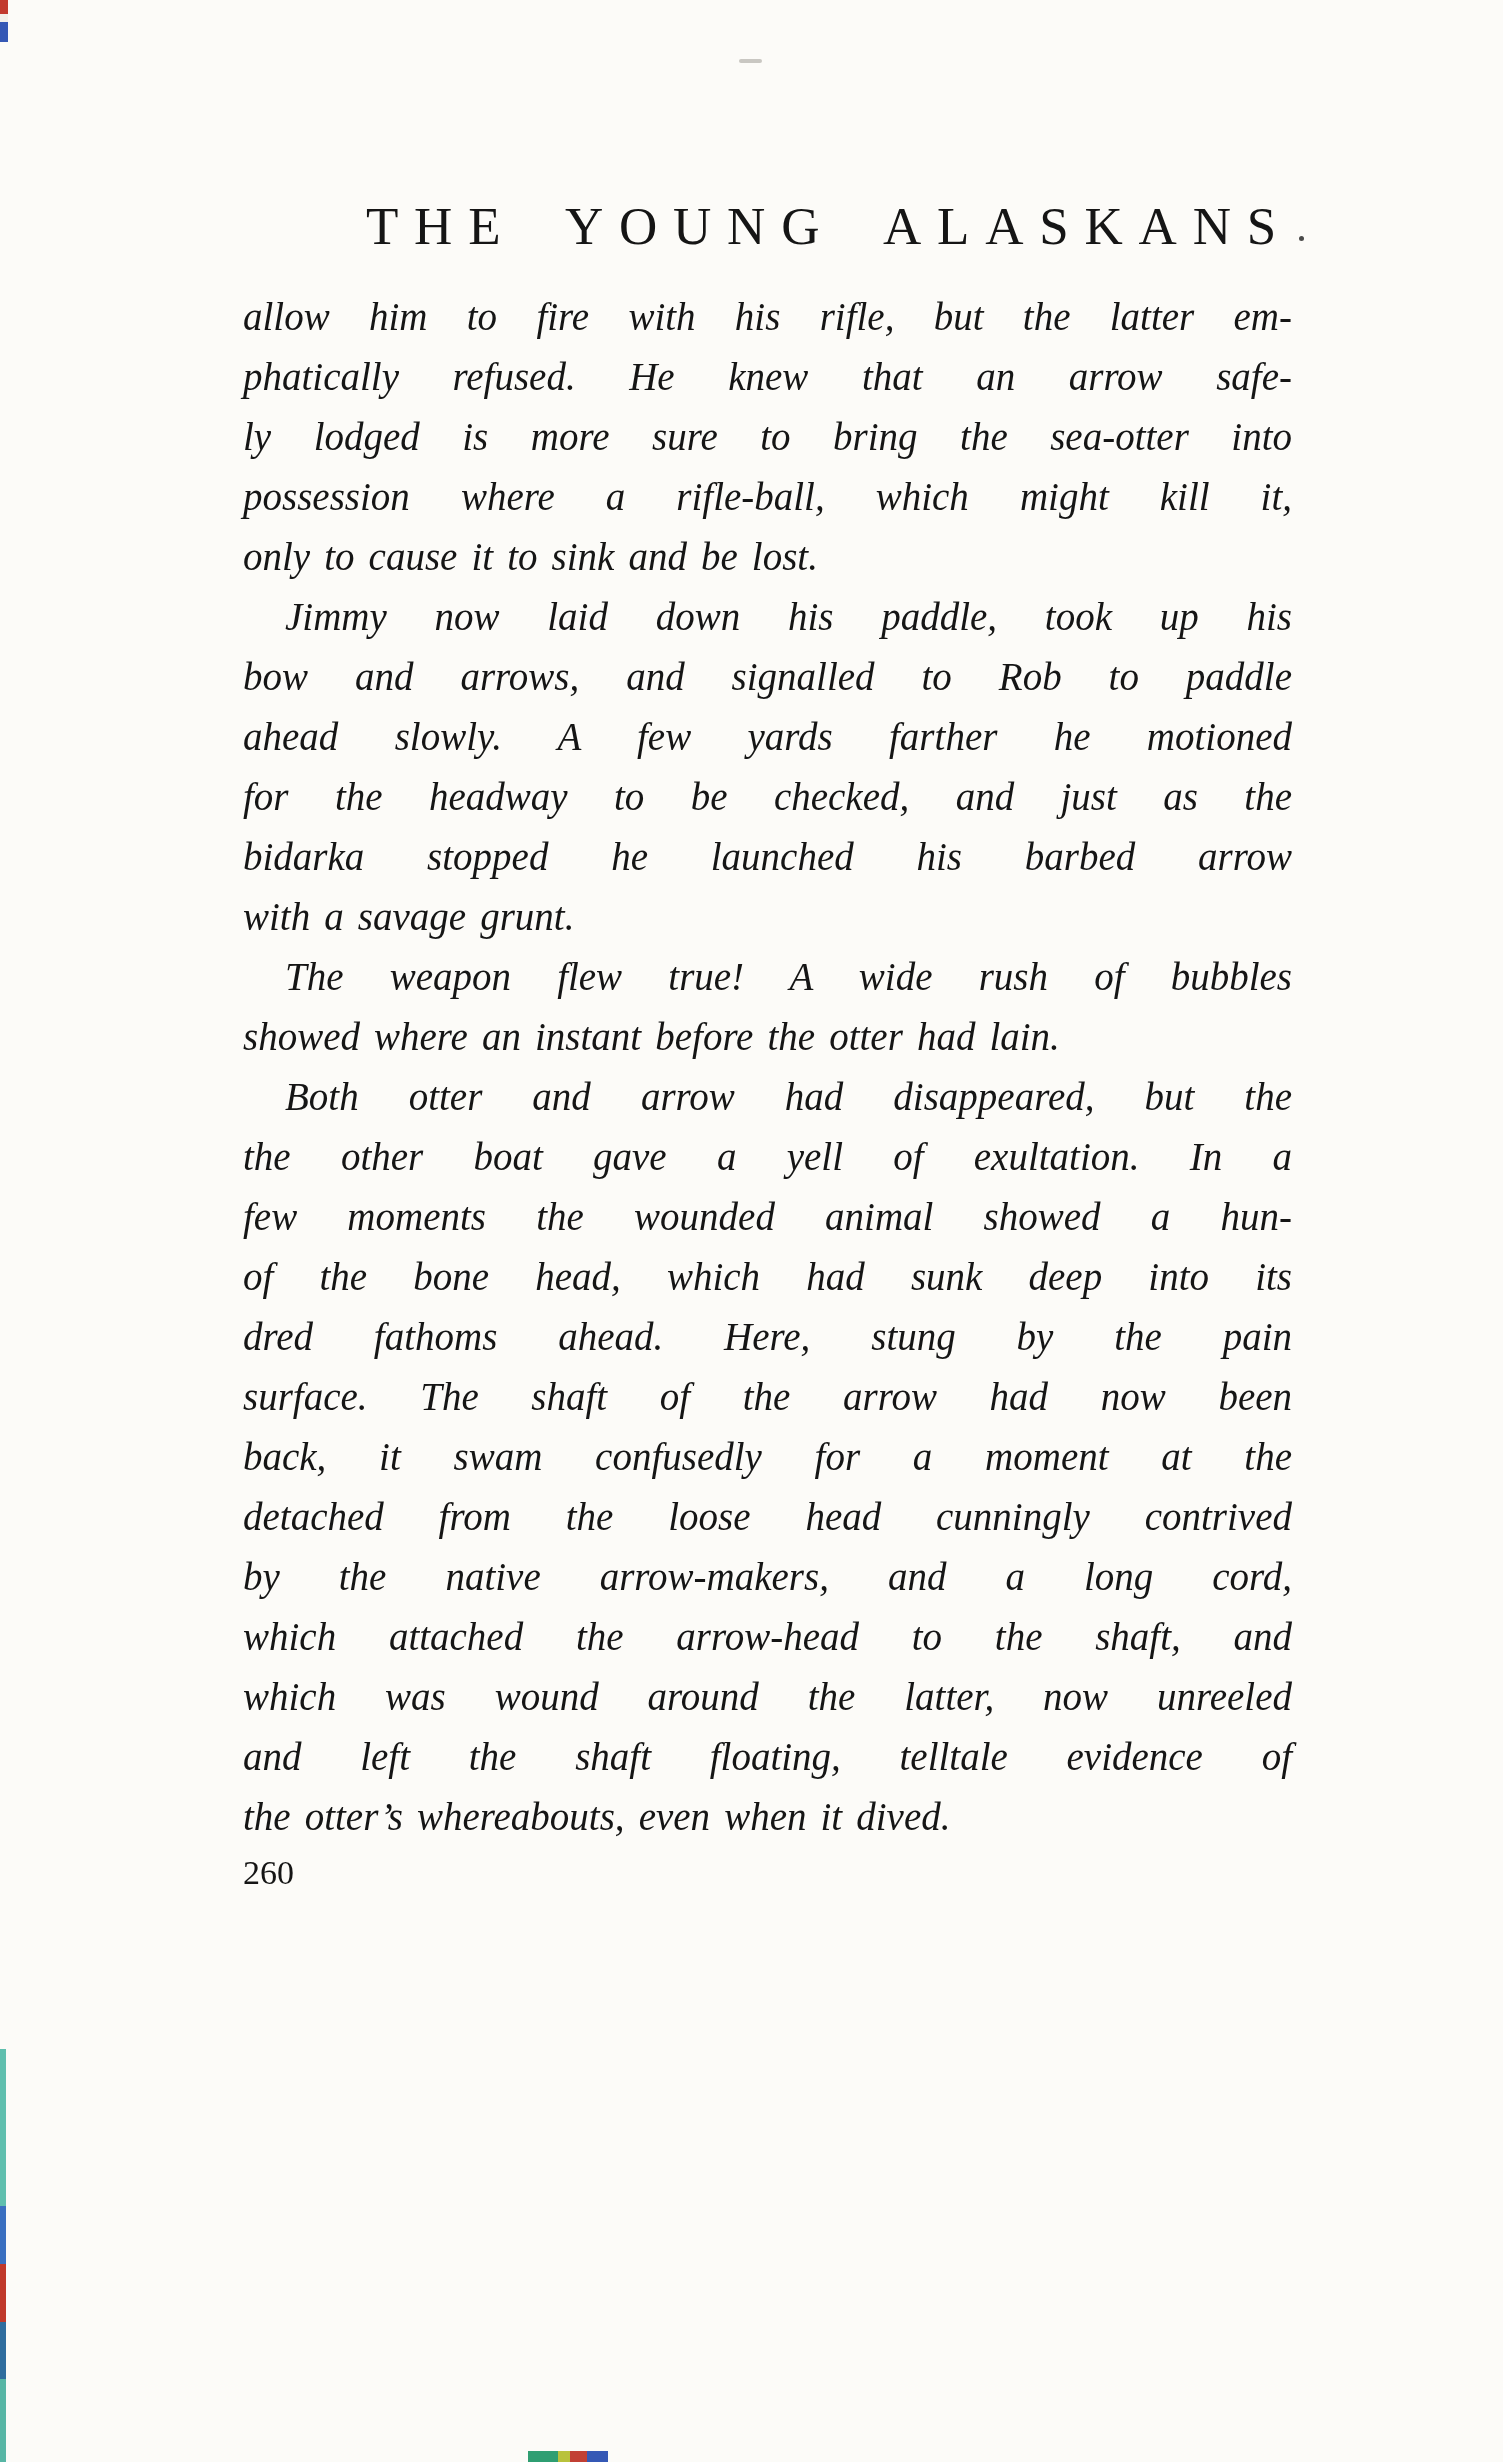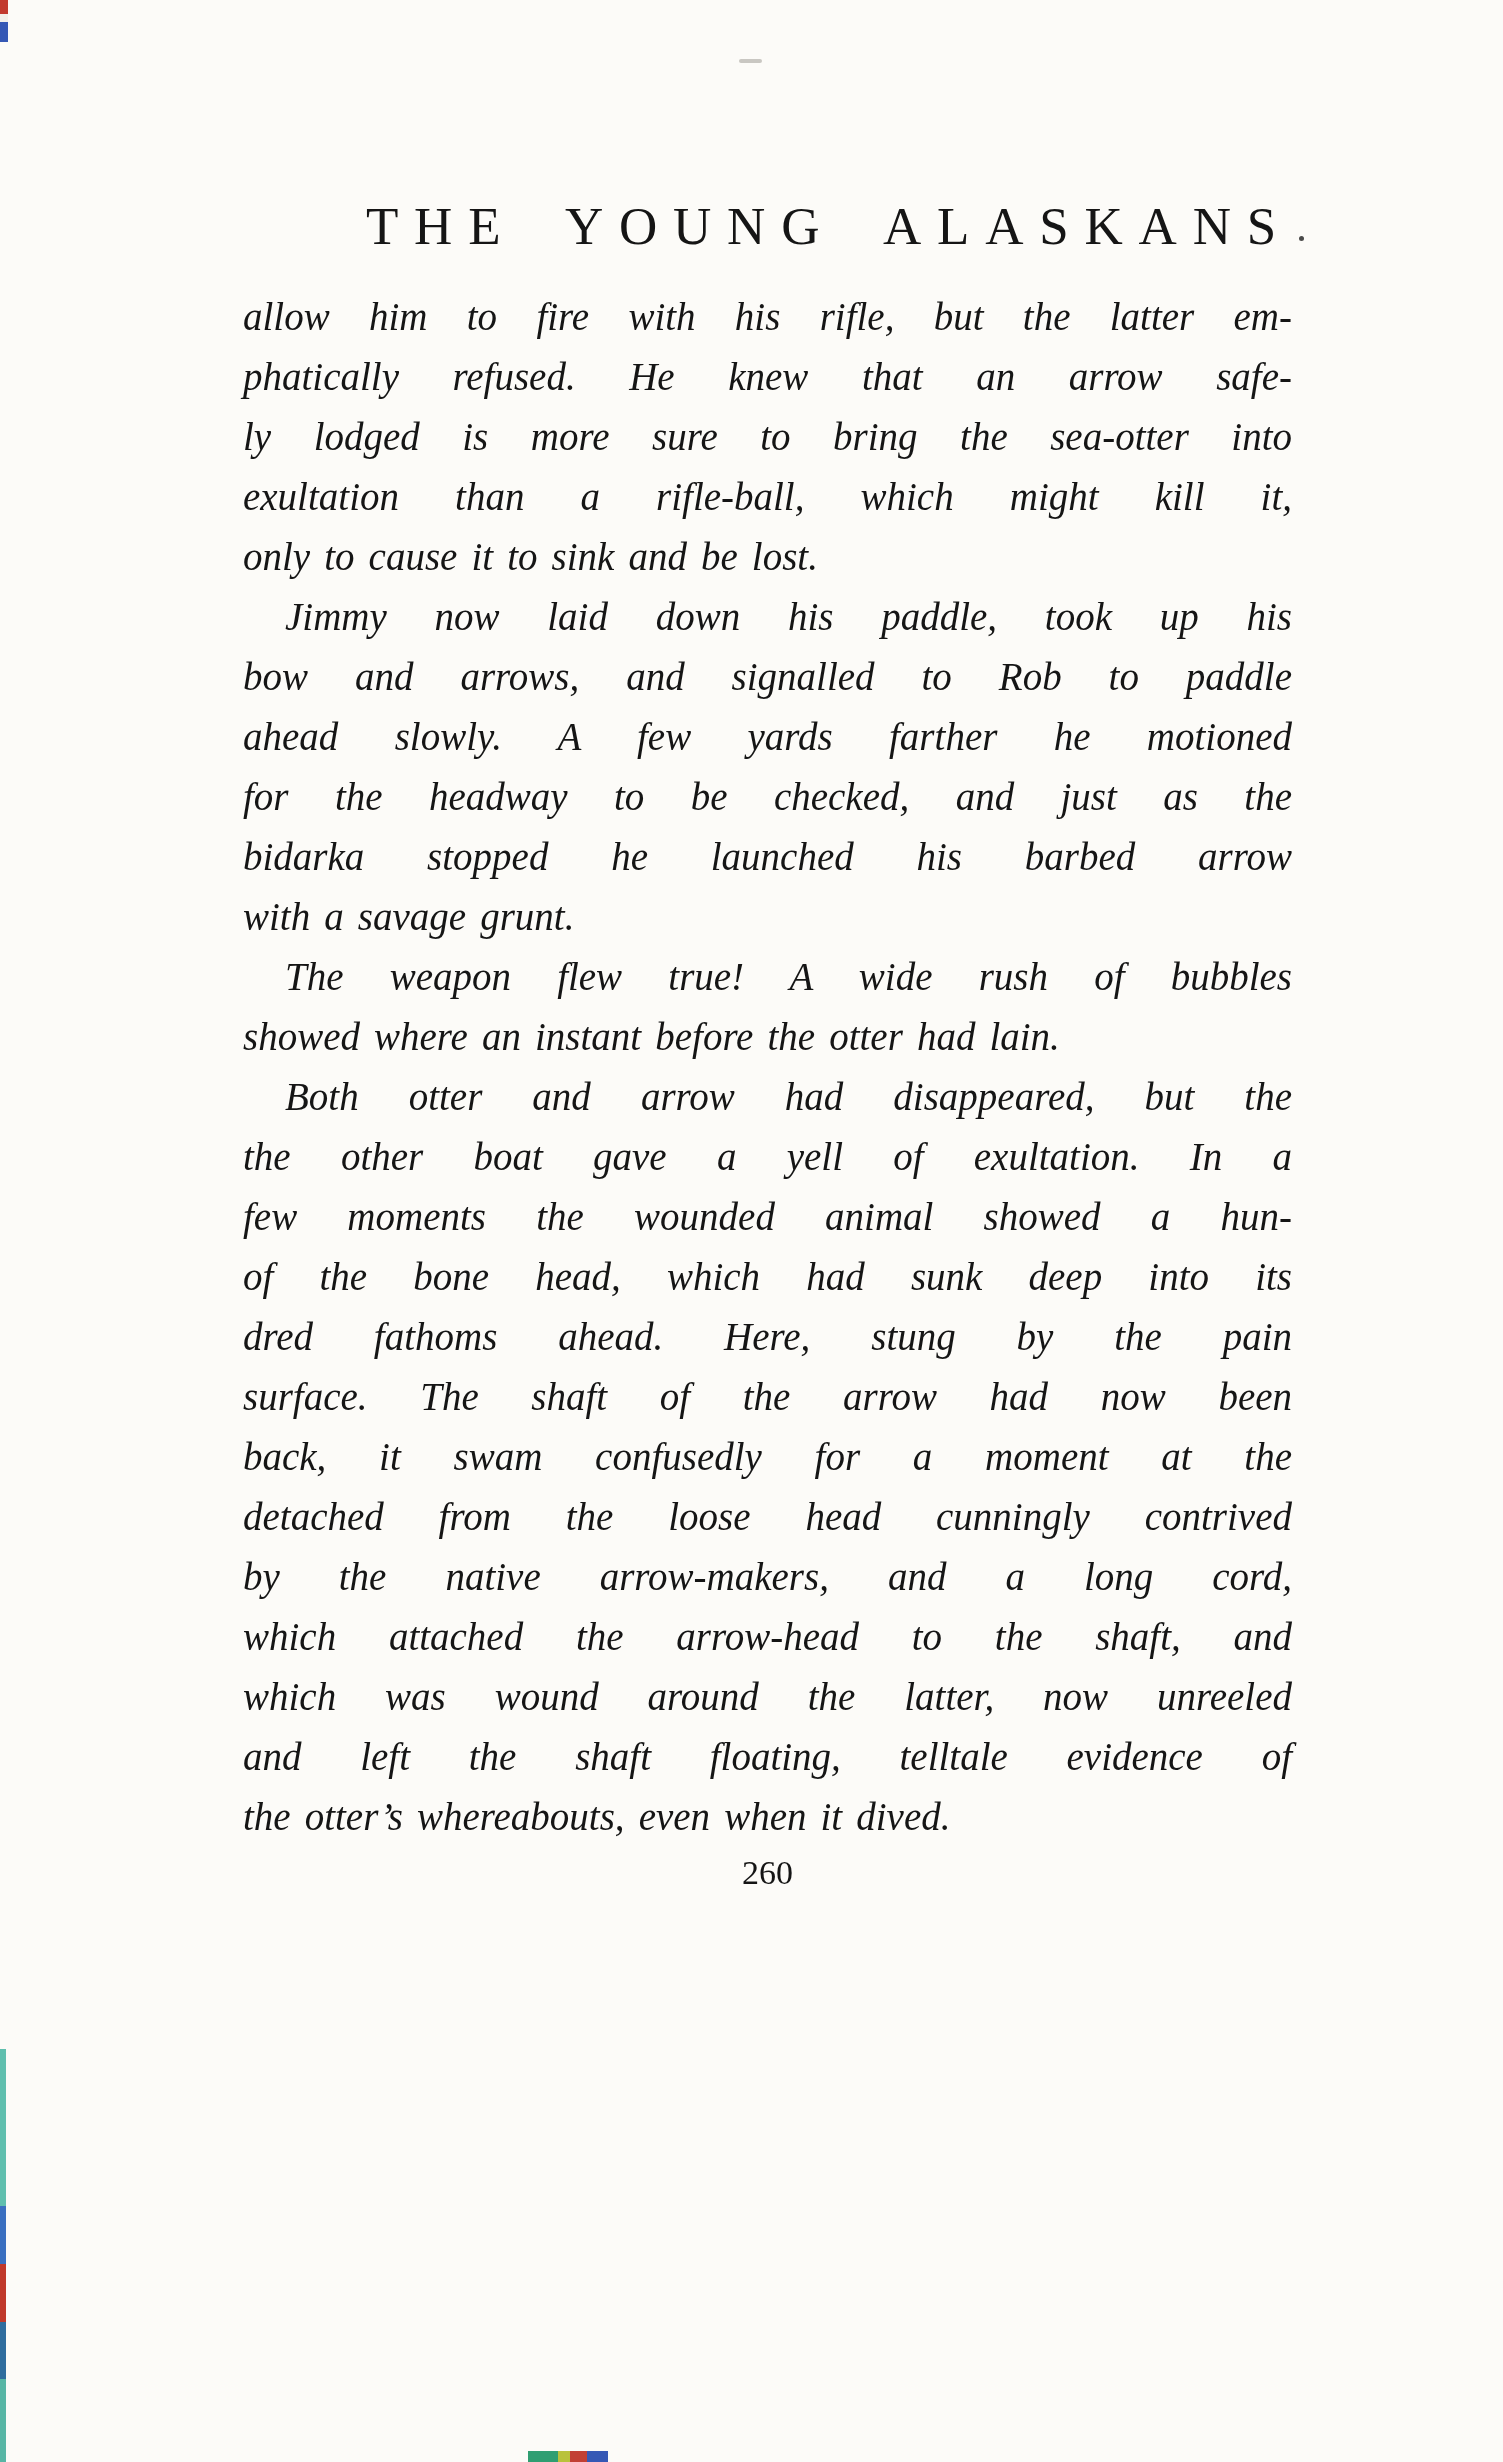--- a/index.html
+++ b/index.html
@@ -37,21 +37,21 @@
     line-height: 60px;
     word-spacing: 4.3px;
     text-align: justify;
     text-align-last: justify;
     font-style: italic;
   }
   .body-text .line.last { text-align-last: left; }
   .body-text .line.indent { text-indent: 42px; }
 
   .page-number {
-    text-align: center;
+    text-align: left;
     font-size: 34px;
     line-height: 40px;
     margin-top: 5.7px;
   }
 
   
   .artifact { position: absolute; }
   .artifact-top-left {
     left: 0; top: 0; width: 7.9px; height: 42px;
     background: linear-gradient(180deg, #c23a2e 0%, #c23a2e 34%, #f2f0ea 34%, #f2f0ea 52%, #3558b5 52%, #3558b5 100%);
@@ -93,21 +93,21 @@
   <div class="artifact artifact-left-edge"></div>
   <div class="artifact artifact-bottom-center"></div>
 
   <div class="text-block">
     <div class="running-header">THE YOUNG ALASKANS</div>
 
     <div class="body-text">
         <div class="line">allow him to fire with his rifle, but the latter em-</div>
         <div class="line">phatically refused. He knew that an arrow safe-</div>
         <div class="line">ly lodged is more sure to bring the sea-otter into</div>
-        <div class="line">exultation than a rifle-ball, which might kill it,</div>
+        <div class="line">possession where a rifle-ball, which might kill it,</div>
         <div class="line last">only to cause it to sink and be lost.</div>
         <div class="line indent">Jimmy now laid down his paddle, took up his</div>
         <div class="line">bow and arrows, and signalled to Rob to paddle</div>
         <div class="line">ahead slowly. A few yards farther he motioned</div>
         <div class="line">for the headway to be checked, and just as the</div>
         <div class="line">bidarka stopped he launched his barbed arrow</div>
         <div class="line last">with a savage grunt.</div>
         <div class="line indent">The weapon flew true! A wide rush of bubbles</div>
         <div class="line last">showed where an instant before the otter had lain.</div>
         <div class="line indent">Both otter and arrow had disappeared, but the</div>

